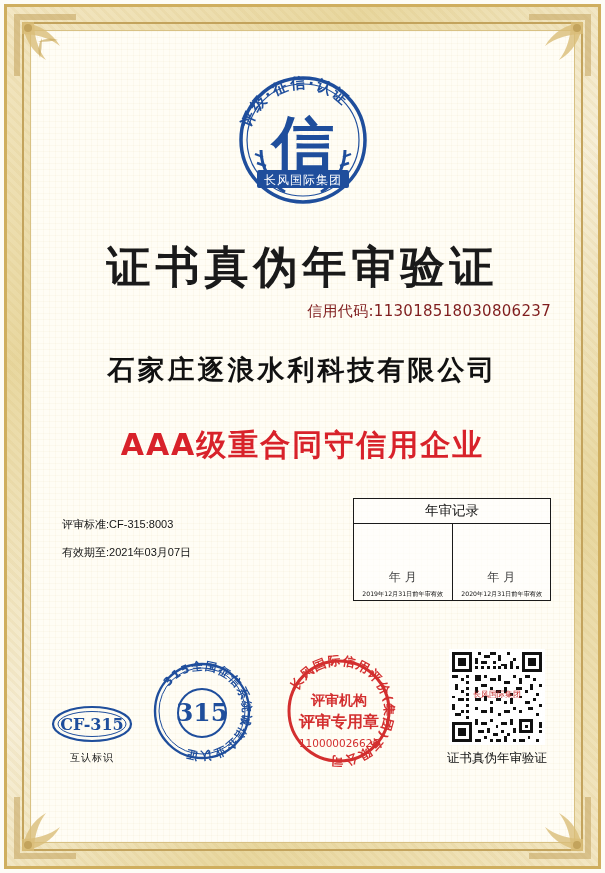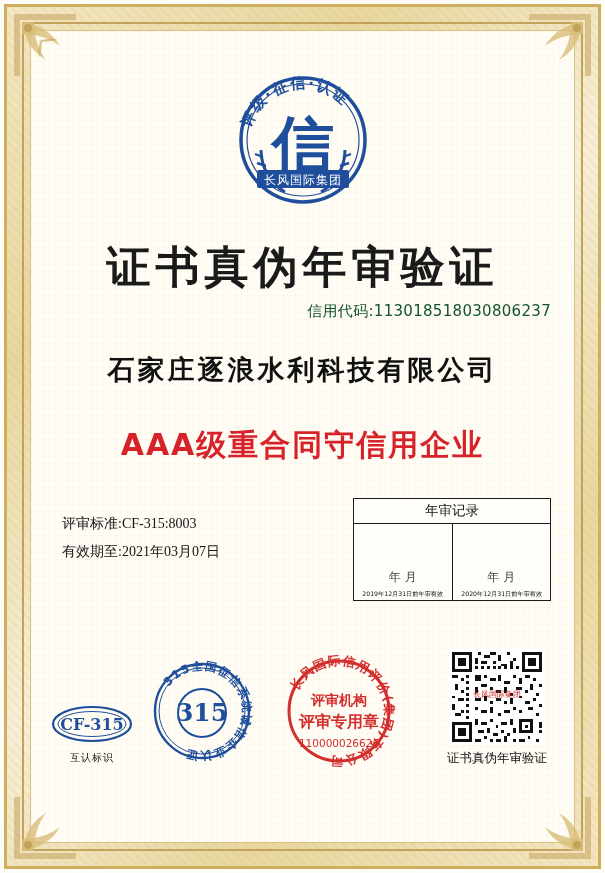--- a/index.html
+++ b/index.html
@@ -89,21 +89,21 @@
     font-weight: bold;
     color: #1a1a1a;
     font-family: "DejaVu Sans", "Liberation Sans", sans-serif;
   }
 
   .code-line {
     position: absolute;
     top: 262px;
     right: 14px;
     font-size: 15px;
-    color: #14532d;
+    color: #7f1d1d;
     letter-spacing: 0.3px;
     font-family: "DejaVu Sans", "Liberation Sans", sans-serif;
   }
 
   .company-name {
     position: absolute;
     top: 312px;
     left: 0; right: 0;
     text-align: center;
     font-size: 27px;
@@ -123,24 +123,24 @@
     letter-spacing: 2px;
     color: #d8222a;
     font-family: "DejaVu Sans", "Liberation Sans", sans-serif;
   }
 
   
   .details {
     position: absolute;
     top: 470px;
     left: 22px;
-    font-size: 14px;
+    font-size: 11px;
     line-height: 28px;
     color: #141414;
-    font-family: Liberation Serif, serif;
+    font-family: Liberation Sans, sans-serif;
   }
   .details div { white-space: nowrap; }
 
   
   .review-table {
     position: absolute;
     top: 458px;
     right: 14px;
     width: 196px;
     border: 1.4px solid #1a1a1a;

